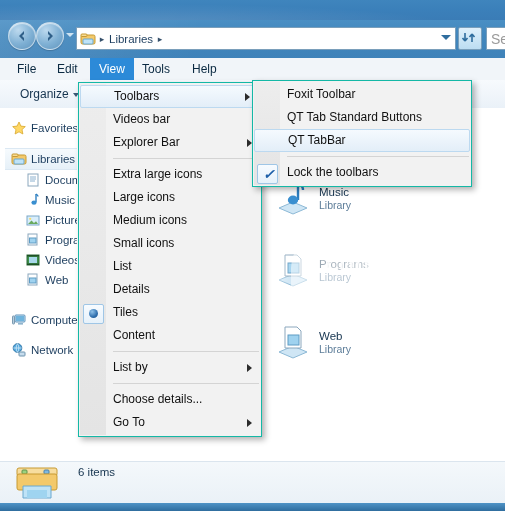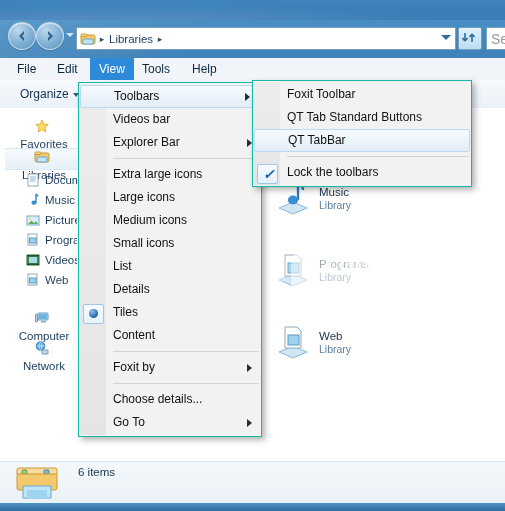--- a/index.html
+++ b/index.html
@@ -122,21 +122,21 @@
     background: #ffffff;
     font-size: 11.5px; color: #1c3d5e;
     overflow: hidden;
   }
   .sbitem {
     position: relative; height: 20px; line-height: 20px;
     display: flex; align-items: center; white-space: nowrap;
     cursor: default;
   }
   .sbitem .ico { width: 16px; height: 16px; margin-right: 4px; flex: 0 0 16px; position: relative; }
-  .sbitem.root { padding-left: 6px; font-weight: normal; flex-direction: column; }
+  .sbitem.root { padding-left: 6px; font-weight: normal; }
   .sbitem.child { padding-left: 20px; }
   .sbitem.sel {
     background: linear-gradient(180deg,#f6fafd 0%, #e6f0f8 100%);
     border-top: 1px solid #dbe8f3; border-bottom: 1px solid #dbe8f3;
   }
   .sbspace { height: 10px; }
 
   .content {
     position: absolute; left: 77px; top: 0; width: 428px; height: 353px;
     background: #ffffff; overflow: hidden;
@@ -579,21 +579,21 @@
       </span>
       <span>Tiles</span>
     </div>
     <div class="row">
       <span>Content</span>
     </div>
 
     <div class="sep"></div>
 
     <div class="row">
-      <span>Foxit by</span>
+      <span>List by</span>
       <i class="arrow"></i>
     </div>
 
     <div class="sep"></div>
 
     <div class="row">
       <span>Choose details...</span>
     </div>
     <div class="row">
       <span>Go To</span>

